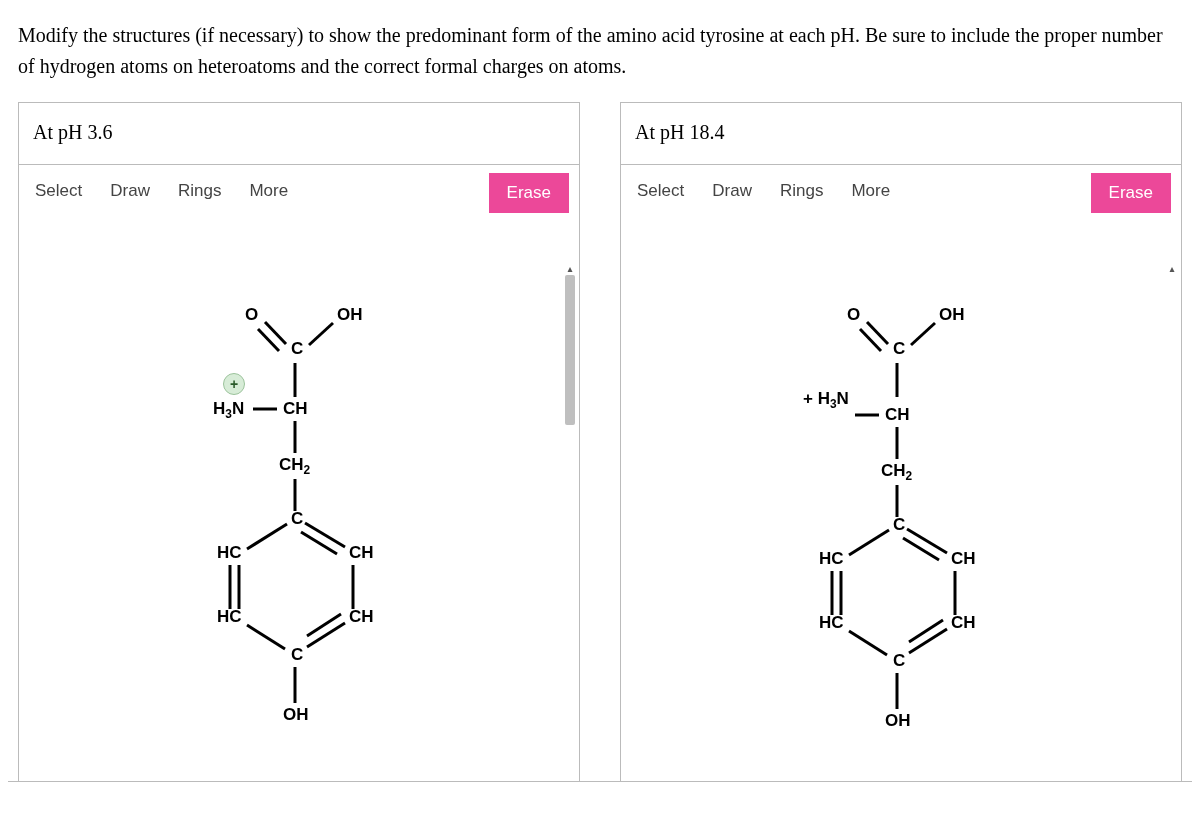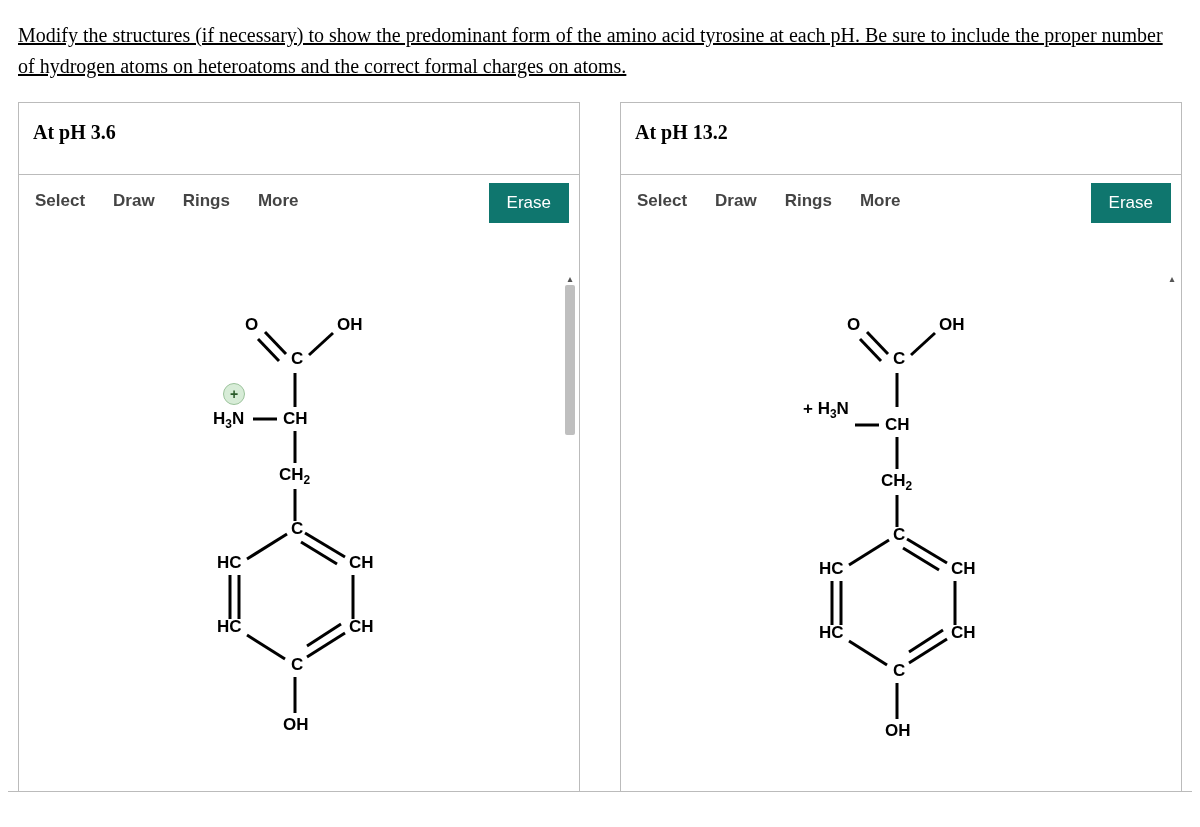--- a/index.html
+++ b/index.html
@@ -13,57 +13,54 @@
     border: 1px solid #bbb;
     border-top: none;
     border-left: none;
     border-right: none;
     padding: 12px 10px 0 10px;
   }
   .question {
     font-size: 20px;
     line-height: 1.55;
     margin-bottom: 20px;
-    text-decoration: underline;
   }
   .panels {
     display: flex;
     gap: 40px;
   }
   .panel {
     flex: 1;
     border: 1px solid #bbb;
     border-bottom: none;
     background: #fff;
     display: flex;
     flex-direction: column;
   }
   .panel-title {
     font-size: 20px;
-    padding: 18px 14px 30px 14px;
+    padding: 18px 14px 20px 14px;
     border-bottom: 1px solid #bbb;
-    font-weight: bold;
   }
   .toolbar {
     display: flex;
     align-items: stretch;
     padding: 8px 10px 8px 2px;
     gap: 0;
     font-family: 'Helvetica Neue', Arial, sans-serif;
   }
   .tool {
     font-size: 17px;
     color: #444;
     padding: 8px 14px;
     cursor: pointer;
-    font-weight: bold;
   }
   .spacer { flex: 1; }
   .erase {
-    background: #0f766e;
+    background: #ec4899;
     color: #fff;
     font-size: 17px;
     padding: 10px 18px;
     border: none;
     cursor: pointer;
     font-family: inherit;
   }
   .canvas-wrap {
     position: relative;
     flex: 1;
@@ -189,21 +186,21 @@
           <span class="lbl" style="left:330px; top:322px;">CH</span>
           <span class="lbl" style="left:198px; top:386px;">HC</span>
           <span class="lbl" style="left:330px; top:386px;">CH</span>
           <span class="lbl" style="left:272px; top:424px;">C</span>
           <span class="lbl" style="left:264px; top:484px;">OH</span>
         </div>
       </div>
     </div>
 
     <div class="panel">
-      <div class="panel-title">At pH 13.2</div>
+      <div class="panel-title">At pH 18.4</div>
       <div class="toolbar">
         <div class="tool">Select</div>
         <div class="tool">Draw</div>
         <div class="tool">Rings</div>
         <div class="tool">More</div>
         <div class="spacer"></div>
         <button class="erase">Erase</button>
       </div>
       <div class="canvas-wrap">
         <div class="scroll-track">

